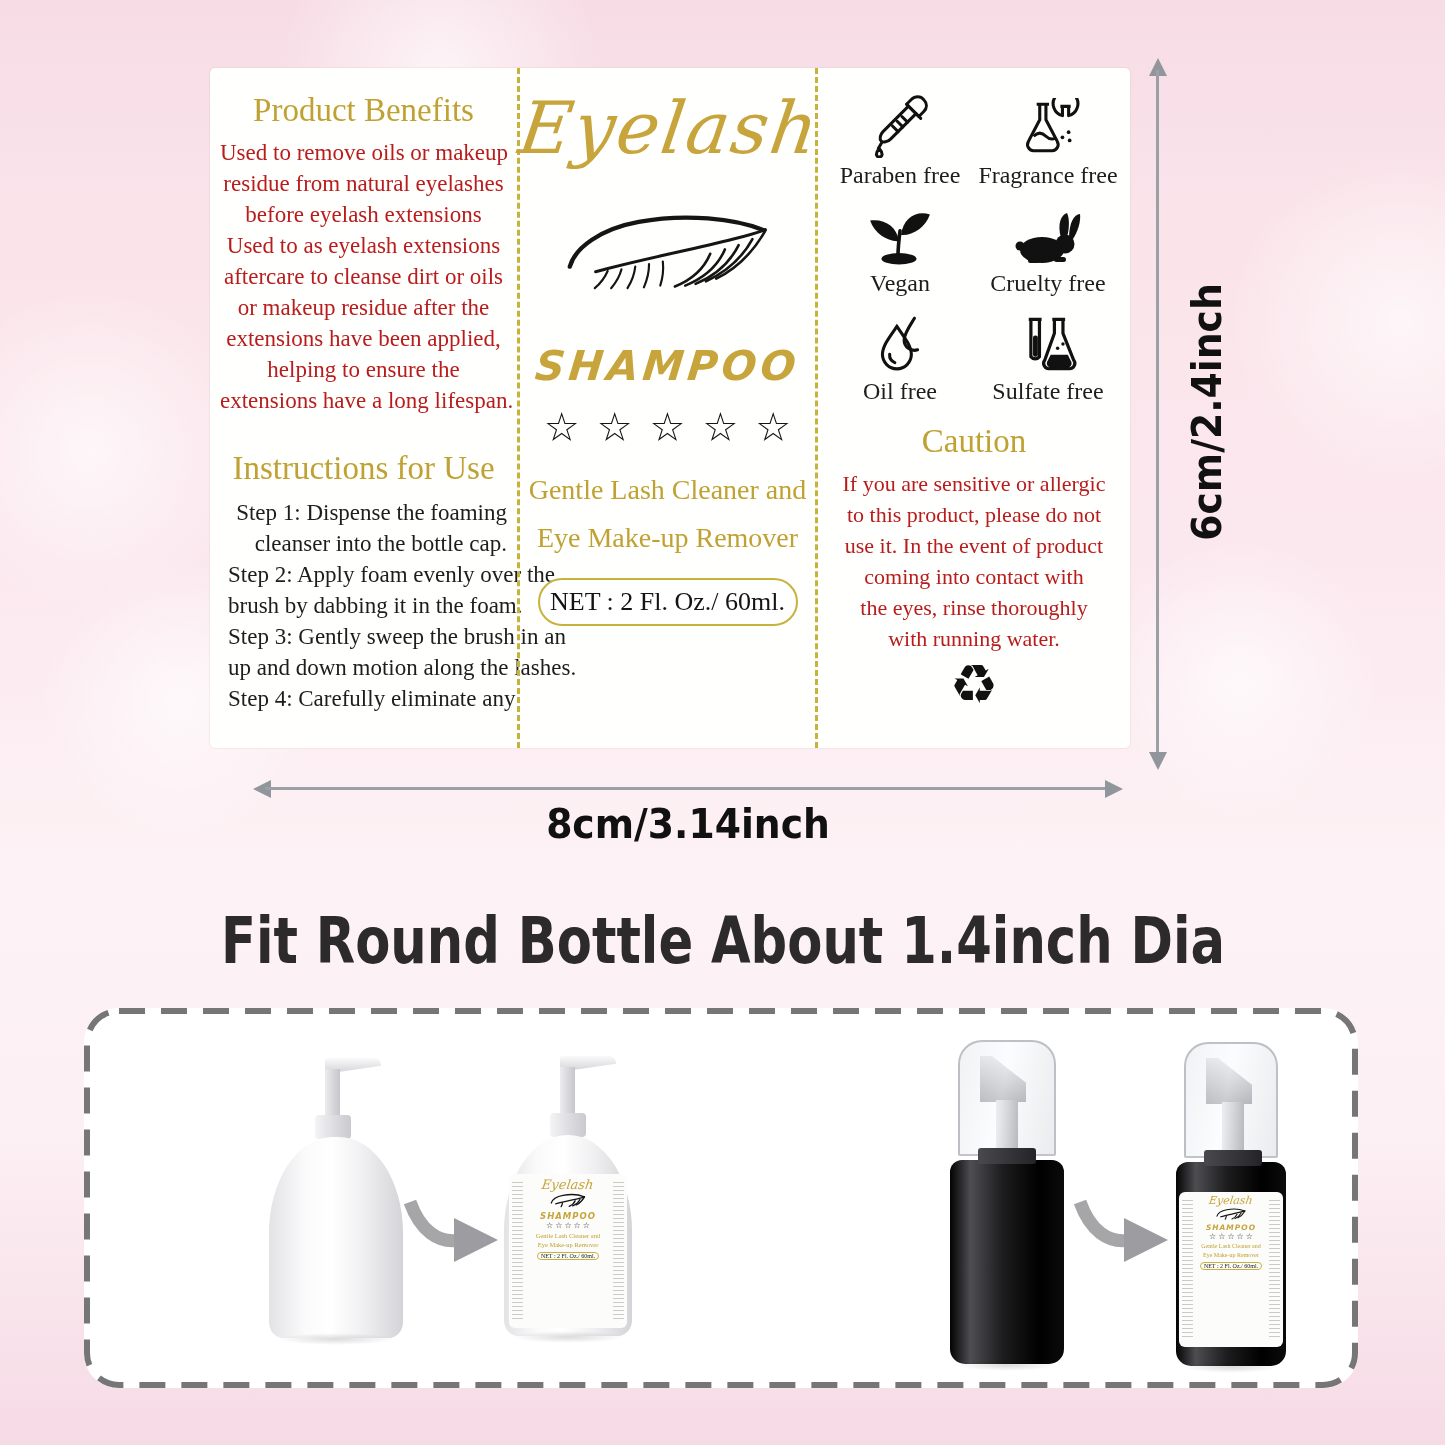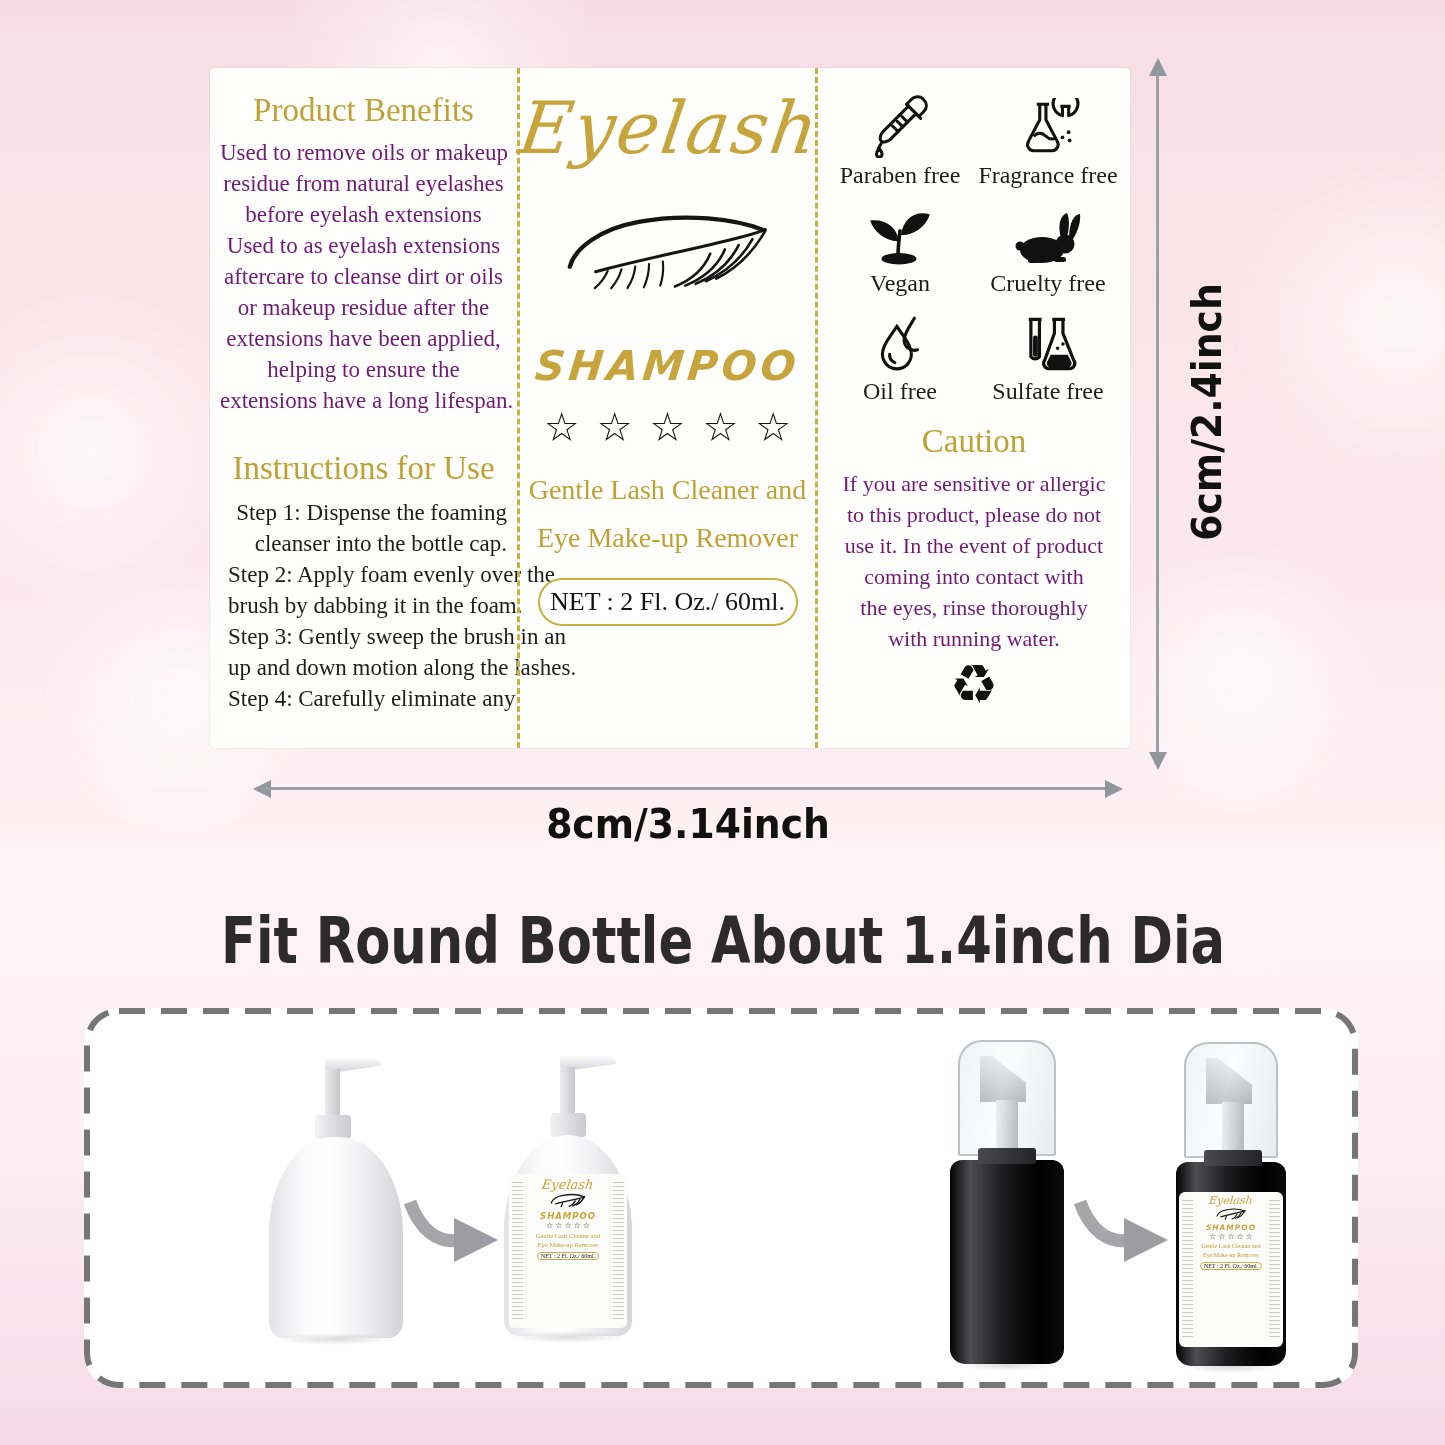--- a/index.html
+++ b/index.html
@@ -14,21 +14,21 @@
   .bk5{left:280px;top:-90px;width:320px;height:320px;}
 
   
   .label-card{position:absolute;left:210px;top:68px;width:920px;height:680px;background:#fffffe;
     border-radius:5px;display:flex;box-shadow:0 0 0 1px rgba(190,160,160,.12);}
   .col{position:relative;box-sizing:border-box;}
   .col-left{width:307px;padding:24px 10px 7px 10px;}
   .col-center{width:301px;border-left:3px dashed #c8b23e;border-right:3px dashed #c8b23e;padding-top:18px;}
   .col-right{flex:1;padding:20px 6px 0 6px;}
   .gold-heading{font-family:"Liberation Serif",serif;font-weight:400;font-size:33px;color:#bfa233;text-align:center;margin:0 0 8px 0;}
-  .body-line{font-size:23px;line-height:31px;color:#701a75;text-align:center;white-space:nowrap;}
+  .body-line{font-size:23px;line-height:31px;color:#b91c1c;text-align:center;white-space:nowrap;}
   .steps{margin-top:10px;padding-left:8px;}
   .step-line{font-size:23px;line-height:31px;color:#1d1d1d;text-align:right;white-space:nowrap;}
   .mt18{margin-top:18px;} .mt34{margin-top:34px;}
 
   .brand-script{font-family:"DejaVu Serif",serif;font-style:italic;font-size:72px;color:#c7a53c;text-align:center;
     letter-spacing:2px;transform:skewX(-8deg);}
   .eye-art{display:block;margin:26px auto 0;}
   .shampoo{font-family:"DejaVu Sans",sans-serif;font-weight:bold;font-style:italic;font-size:41px;color:#c7a53c;
     letter-spacing:4px;text-align:center;margin-top:34px;transform:skewX(-6deg);}
   .stars{font-family:"DejaVu Sans",sans-serif;font-size:40px;letter-spacing:17px;padding-left:17px;color:#141414;text-align:center;margin-top:14px;}

